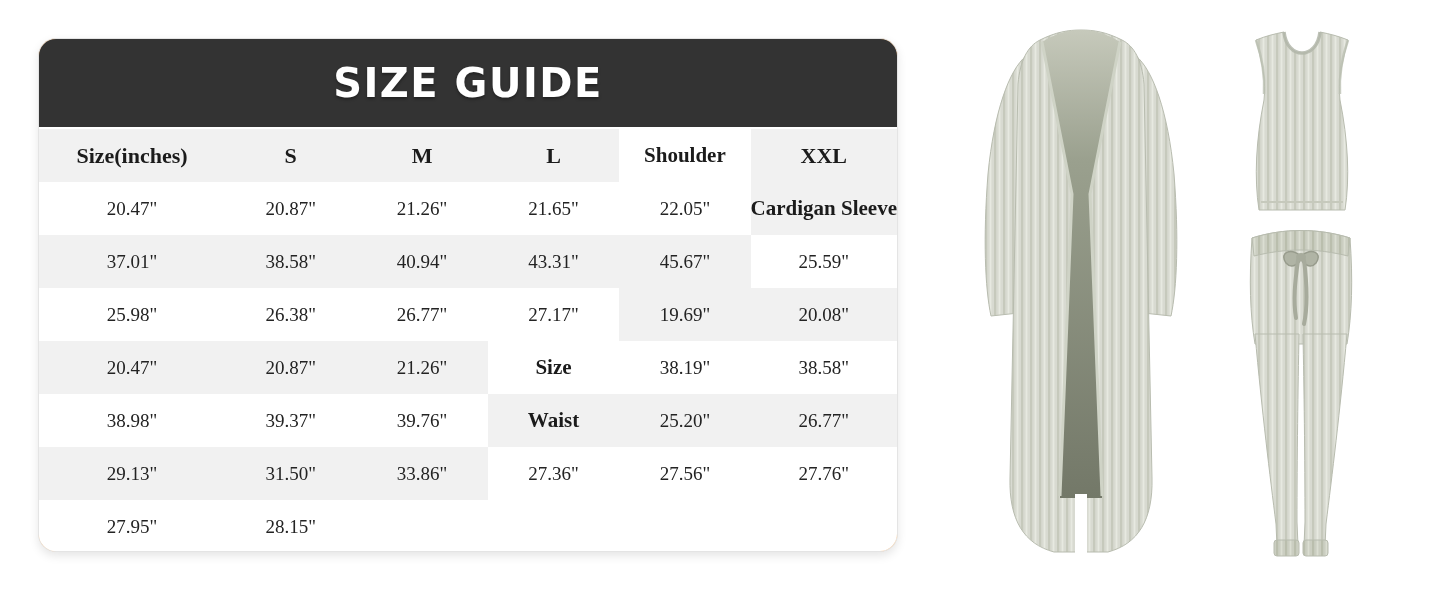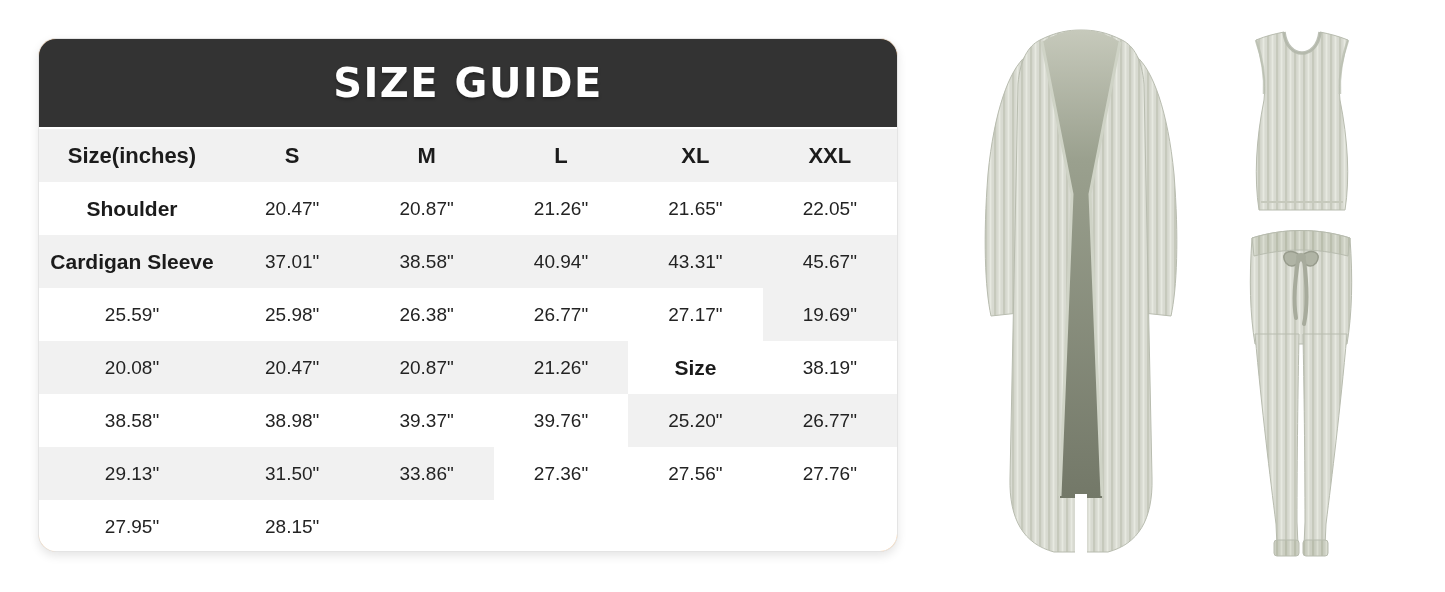--- a/index.html
+++ b/index.html
@@ -9,21 +9,21 @@
   .size-card{position:absolute;left:38px;top:38px;width:860px;height:514px;
              border-radius:18px;background:#fdba74;border:1px solid #e4e4e4;
              box-shadow:0 4px 10px rgba(0,0,0,.10);overflow:hidden;box-sizing:border-box;}
   .card-header{height:88px;background:#333333;display:flex;align-items:center;justify-content:center;}
   .card-title{color:#ffffff;font-family:"DejaVu Sans","Liberation Sans",sans-serif;
               font-size:40px;font-weight:800;letter-spacing:1.5px;
               text-shadow:0 2px 3px rgba(0,0,0,.35);}
   .size-grid{display:grid;height:424px;
              grid-template-columns:186px repeat(5,1fr);
              grid-template-rows:repeat(8,1fr);
-             column-gap:0;background:#ffffff;border-top:2px solid #fff;}
+             column-gap:0;background:#ffffff;border-top:2px solid #fff;font-family:Liberation Serif, serif;}
   .cell{display:flex;align-items:center;justify-content:center;background:#ffffff;
         font-size:19px;color:#232323;white-space:nowrap;}
   .cell.alt{background:#f1f1f1;}
   .cell.head{font-size:22px;font-weight:700;color:#1b1b1b;}
   .cell.label{font-size:21px;font-weight:700;color:#1b1b1b;}
   
   .garment{position:absolute;}
   .garment svg{display:block;}
 </style>
 </head>
@@ -55,24 +55,23 @@
     <div class="card-header">
       <span class="card-title">SIZE GUIDE</span>
     </div>
 
     <div class="size-grid">
 
       <div class="cell head alt">Size(inches)</div>
       <div class="cell head alt">S</div>
       <div class="cell head alt">M</div>
       <div class="cell head alt">L</div>
-      <div class="cell head alt">XL</div>
+      <div class="cell label">Shoulder</div>
+
       <div class="cell head alt">XXL</div>
-
-      <div class="cell label">Shoulder</div>
       <div class="cell">20.47"</div>
       <div class="cell">20.87"</div>
       <div class="cell">21.26"</div>
       <div class="cell">21.65"</div>
       <div class="cell">22.05"</div>
 
       <div class="cell label alt">Cardigan Sleeve</div>
       <div class="cell alt">37.01"</div>
       <div class="cell alt">38.58"</div>
       <div class="cell alt">40.94"</div>
@@ -91,20 +90,21 @@
       <div class="cell alt">20.87"</div>
       <div class="cell alt">21.26"</div>
 
       <div class="cell label">Size</div>
       <div class="cell">38.19"</div>
       <div class="cell">38.58"</div>
       <div class="cell">38.98"</div>
       <div class="cell">39.37"</div>
       <div class="cell">39.76"</div>
 
+      <div class="cell label alt">Waist</div>
       <div class="cell alt">25.20"</div>
       <div class="cell alt">26.77"</div>
       <div class="cell alt">29.13"</div>
       <div class="cell alt">31.50"</div>
       <div class="cell alt">33.86"</div>
 
       <div class="cell">27.36"</div>
       <div class="cell">27.56"</div>
       <div class="cell">27.76"</div>
       <div class="cell">27.95"</div>

